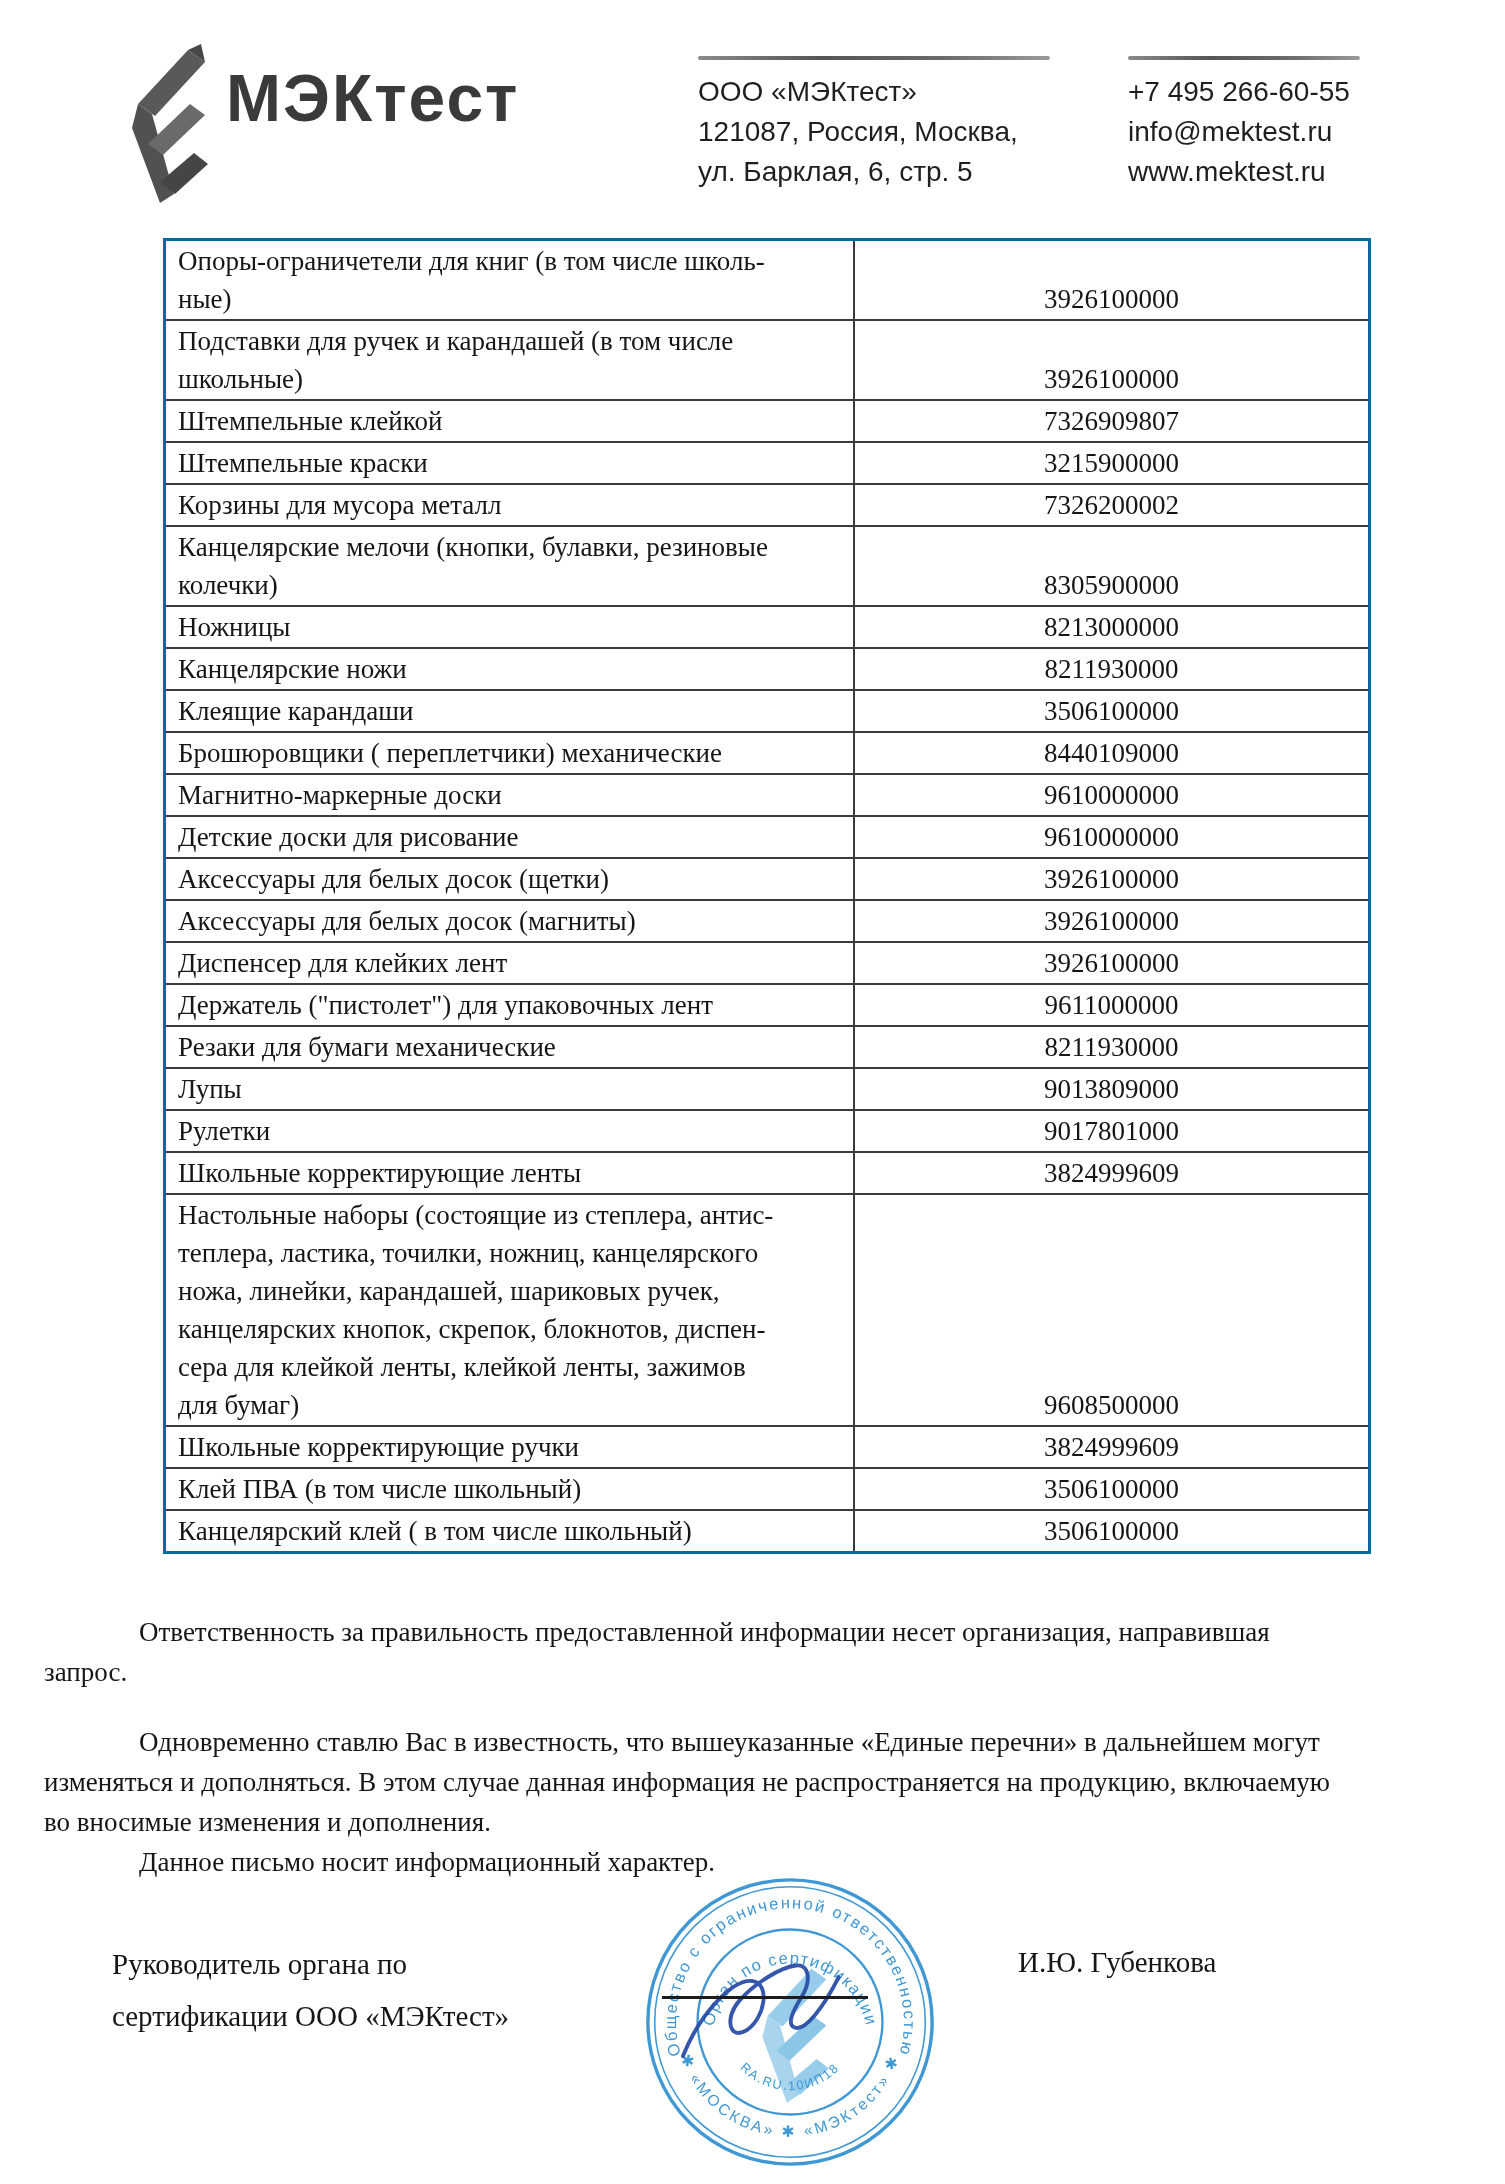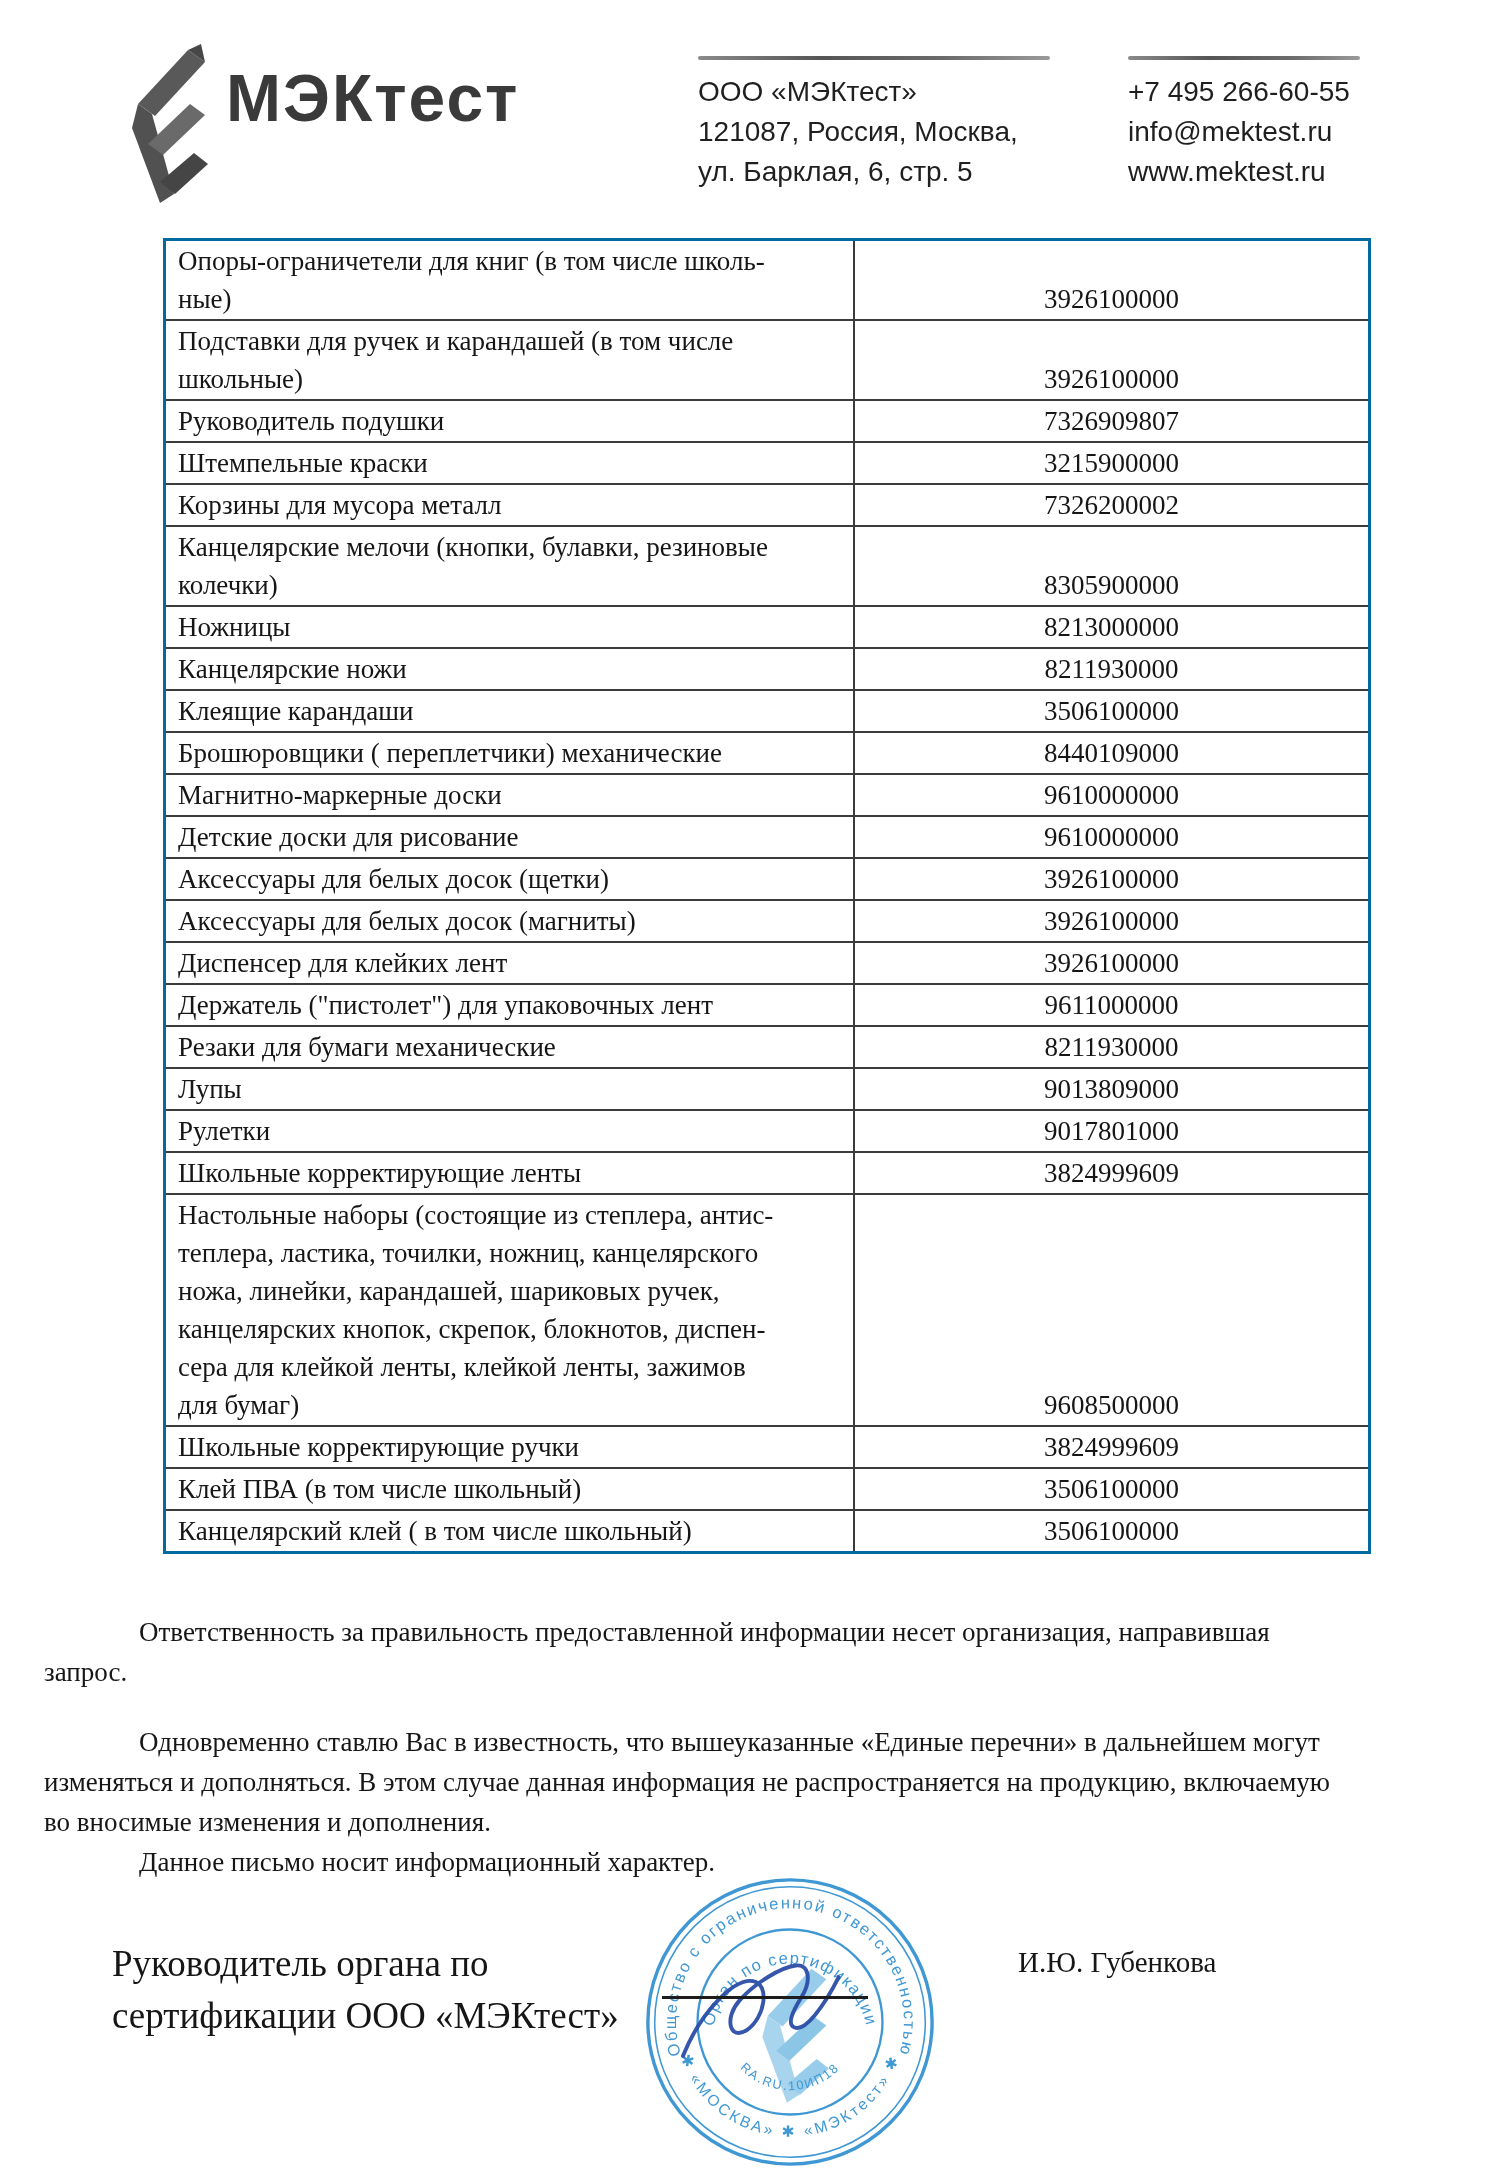--- a/index.html
+++ b/index.html
@@ -34,21 +34,21 @@
     font-size:27px;line-height:38px;padding:1px 10px 1px 12px;
   }
   td.cell-code{
     width:505px;text-align:center;vertical-align:bottom;
     font-size:27px;line-height:38px;padding:1px 4px;
   }
   .paragraphs{margin:58px 44px 0 44px;font-size:27px;line-height:40px;}
   .paragraphs p{margin:0;white-space:pre-line;text-indent:95px;}
   .paragraphs p.gap{margin-bottom:30px;}
   
-  .role-block{position:absolute;left:112px;top:1938px;font-size:37px;line-height:52px;white-space:pre-line;}
+  .role-block{position:absolute;left:112px;top:1938px;font-size:29px;line-height:52px;white-space:pre-line;}
   .sig-name{position:absolute;left:1018px;top:1946px;font-size:29px;}
   .stamp{position:absolute;left:644px;top:1876px;width:292px;height:292px;z-index:2;}
   .sig-line{position:absolute;left:662px;top:1996px;width:206px;height:3px;background:#1c1c1c;z-index:3;}
 </style>
 </head>
 <body>
 
 <div class="letterhead">
   <div class="logo">
     <span>
@@ -85,21 +85,21 @@
           <td class="cell-name">Опоры-ограничетели для книг (в том числе школь-
 ные)</td>
           <td class="cell-code">3926100000</td>
         </tr>
         <tr>
           <td class="cell-name">Подставки для ручек и карандашей (в том числе
 школьные)</td>
           <td class="cell-code">3926100000</td>
         </tr>
         <tr>
-          <td class="cell-name">Руководитель подушки</td>
+          <td class="cell-name">Штемпельные клейкой</td>
           <td class="cell-code">7326909807</td>
         </tr>
         <tr>
           <td class="cell-name">Штемпельные краски</td>
           <td class="cell-code">3215900000</td>
         </tr>
         <tr>
           <td class="cell-name">Корзины для мусора металл</td>
           <td class="cell-code">7326200002</td>
         </tr>

